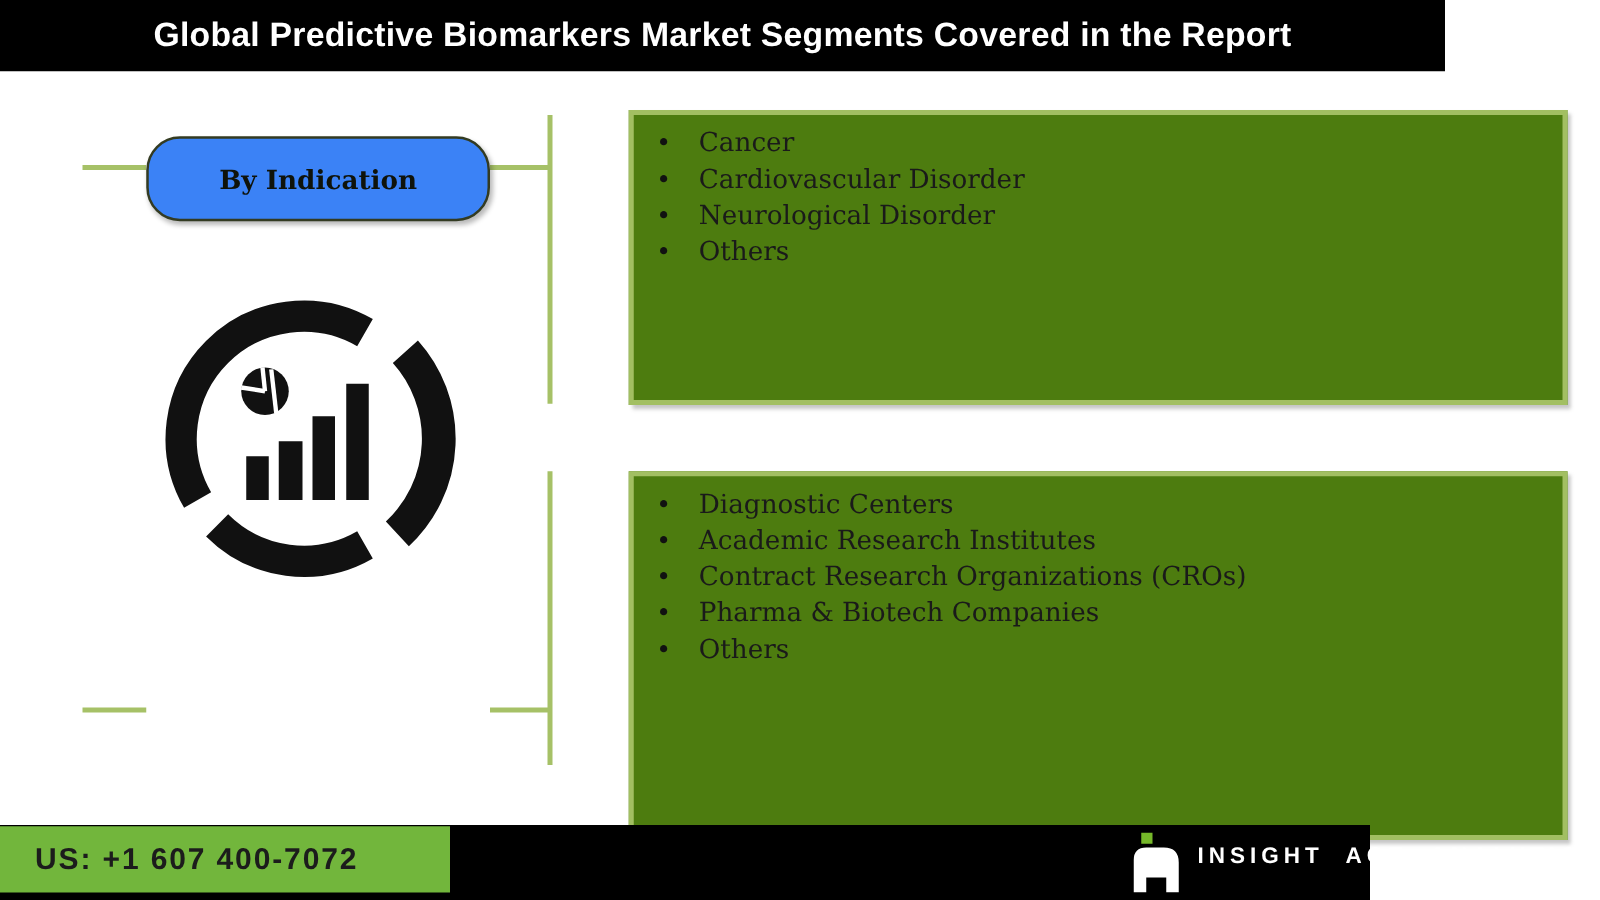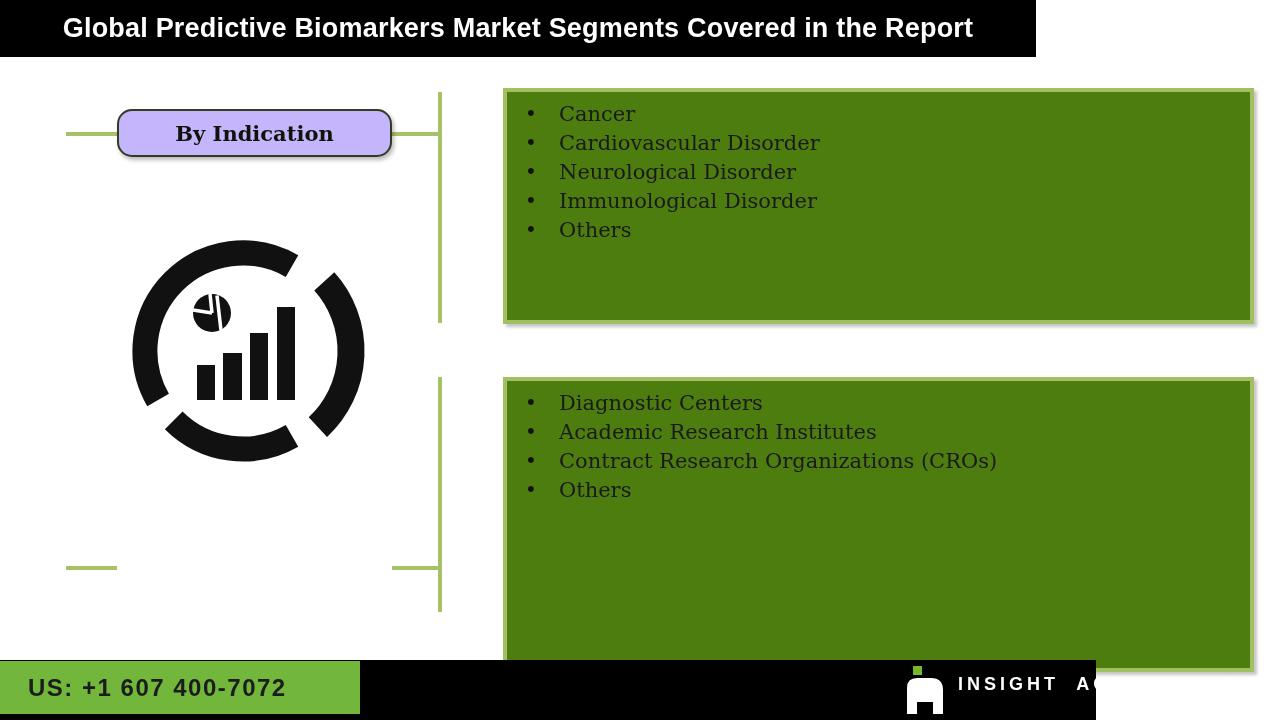--- a/index.html
+++ b/index.html
@@ -2,32 +2,32 @@
 <html><head>
 <meta charset="utf-8">
 <style>
   html,body{margin:0;padding:0;background:#fff;}
   .canvas{
     position:relative;width:1280px;height:720px;background:#ffffff;
     font-family:"Liberation Sans",sans-serif;overflow:hidden;
   }
   
   .header{
-    position:absolute;left:0;top:0;width:1036px;height:57px;background:#000000;
+    position:absolute;left:0;top:0;width:1156px;height:57px;background:#000000;
     display:flex;align-items:center;justify-content:center;
   }
   .header .title{
     color:#ffffff;font-size:27px;font-weight:bold;letter-spacing:.2px;white-space:nowrap;
   }
   
   .line{position:absolute;background:#a6c167;}
   
   .seg-btn{
-    position:absolute;left:117px;width:275px;height:48px;box-sizing:border-box;
-    background:#c4b5fd;border:2px solid #333b22;border-radius:15px;
+    position:absolute;left:117px;width:275px;height:68px;box-sizing:border-box;
+    background:#3b82f6;border:2px solid #333b22;border-radius:27px;
     display:flex;align-items:center;justify-content:center;
     font-family:"DejaVu Serif","Liberation Serif",serif;font-weight:bold;font-size:21px;color:#0f130a;
     box-shadow:2px 3px 4px rgba(0,0,0,.28);
   }
   #btn-indication{top:109px}
   #btn-enduse{top:540px}
   
   .panel{
     position:absolute;left:503px;width:751px;box-sizing:border-box;background:#4d7c0f;
     border:4px solid #a2bf62;box-shadow:3px 3px 3px rgba(90,90,90,.35);
@@ -99,30 +99,30 @@
         <line x1="99" y1="69.5" x2="103" y2="104.5"></line>
       </g>
     </g>
   </svg>
 
   <div class="panel" id="panel-indication">
     <ul>
       <li>Cancer</li>
       <li>Cardiovascular Disorder</li>
       <li>Neurological Disorder</li>
-      <li>Immunological Disorder</li>
       <li>Others</li>
     </ul>
   </div>
 
   <div class="panel" id="panel-enduse">
     <ul>
       <li>Diagnostic Centers</li>
       <li>Academic Research Institutes</li>
       <li>Contract Research Organizations (CROs)</li>
+      <li>Pharma &amp; Biotech Companies</li>
       <li>Others</li>
     </ul>
   </div>
 
   <div class="footer">
     <div class="phone-badge">
       <span class="phone">US: +1 607 400-7072</span>
     </div>
   </div>
   <div class="brand-wrap">

